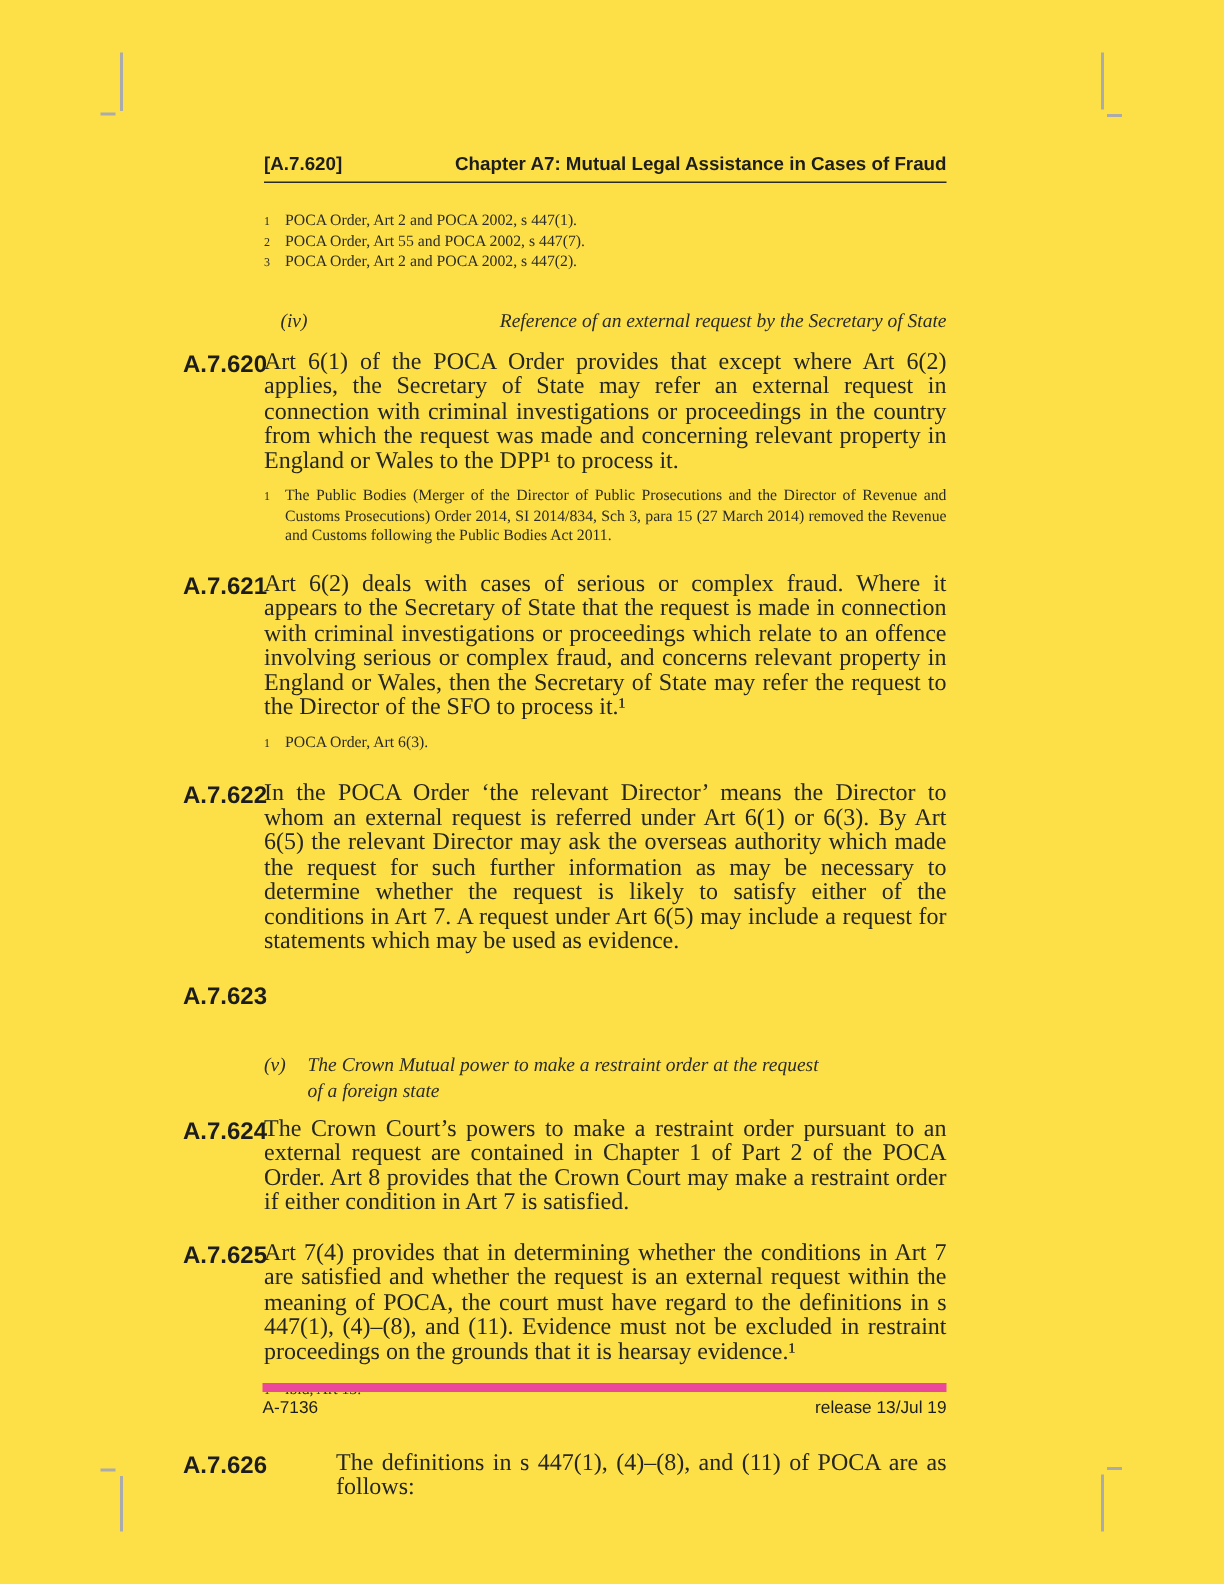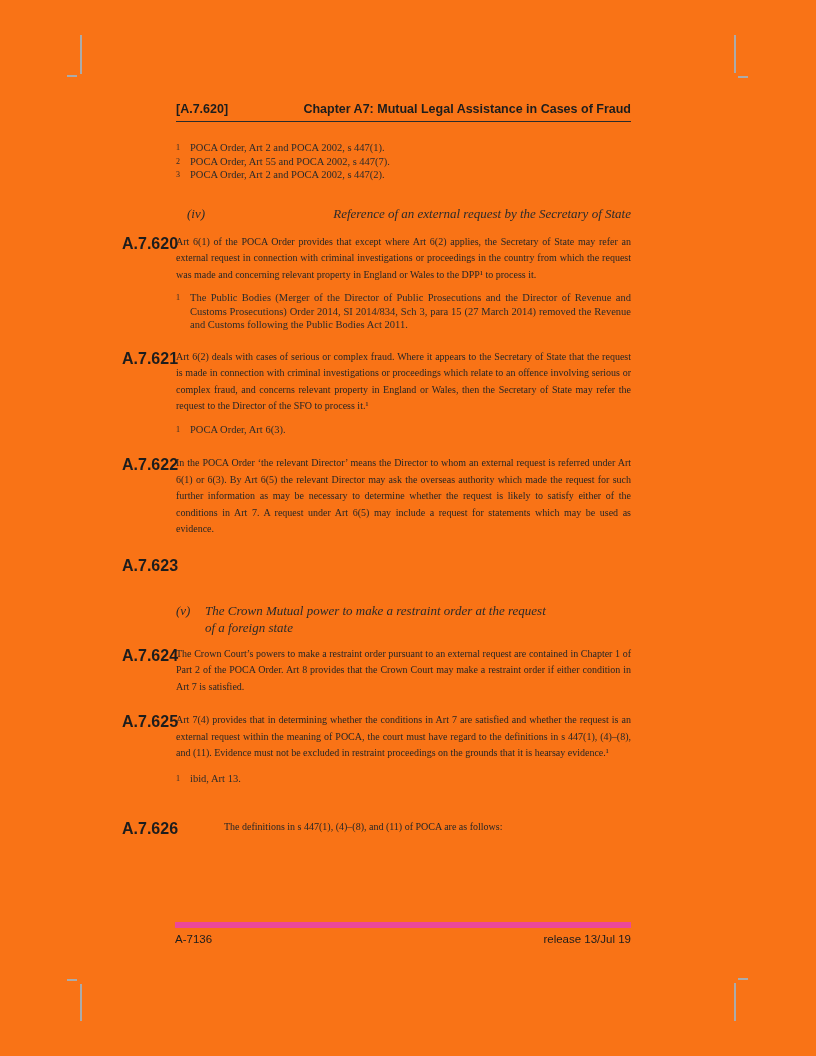--- a/index.html
+++ b/index.html
@@ -1,20 +1,20 @@
 <!DOCTYPE html>
 <html><head>
 <meta charset="utf-8">
 <style>
   * { margin:0; padding:0; box-sizing:border-box; }
   html,body { background:#ffffff; }
   .page {
     position:relative;
     width:816px; height:1056px;
-    background:#f97316;
+    background:#fde047;
     font-family:"Liberation Serif", serif;
     color:#262626;
     overflow:hidden;
   }
   
   .crop { position:absolute; background:#ababab; }
   
   .content { position:absolute; left:122px; top:0; width:509px; }
   
   .running-head {
@@ -40,21 +40,21 @@
   .heading-iv { margin-top:23px;text-align:right; }
   .heading-v { margin-top:27px; }
   
   .para { display:grid; grid-template-columns:54px 1fr; }
   .para-num {
     font-family:"Liberation Sans", sans-serif;
     font-weight:bold; font-size:16px; color:#1d1d1d;
     padding-top:1px;
   }
   .para-text {
-    font-size:10px; line-height:16.5px;
+    font-size:16px; line-height:16.5px;
     text-align:justify; color:#262626;
   }
   .p620 { margin-top:12px; }
   .p621 { margin-top:17px; }
   .p622 { margin-top:19px; }
   .p623 { margin-top:18px; }
   .p624 { margin-top:10px; }
   .p625 { margin-top:17px; }
   .p626 { margin-top:34px;gap:48px; }
   .fn-after { margin-top:8px; }

